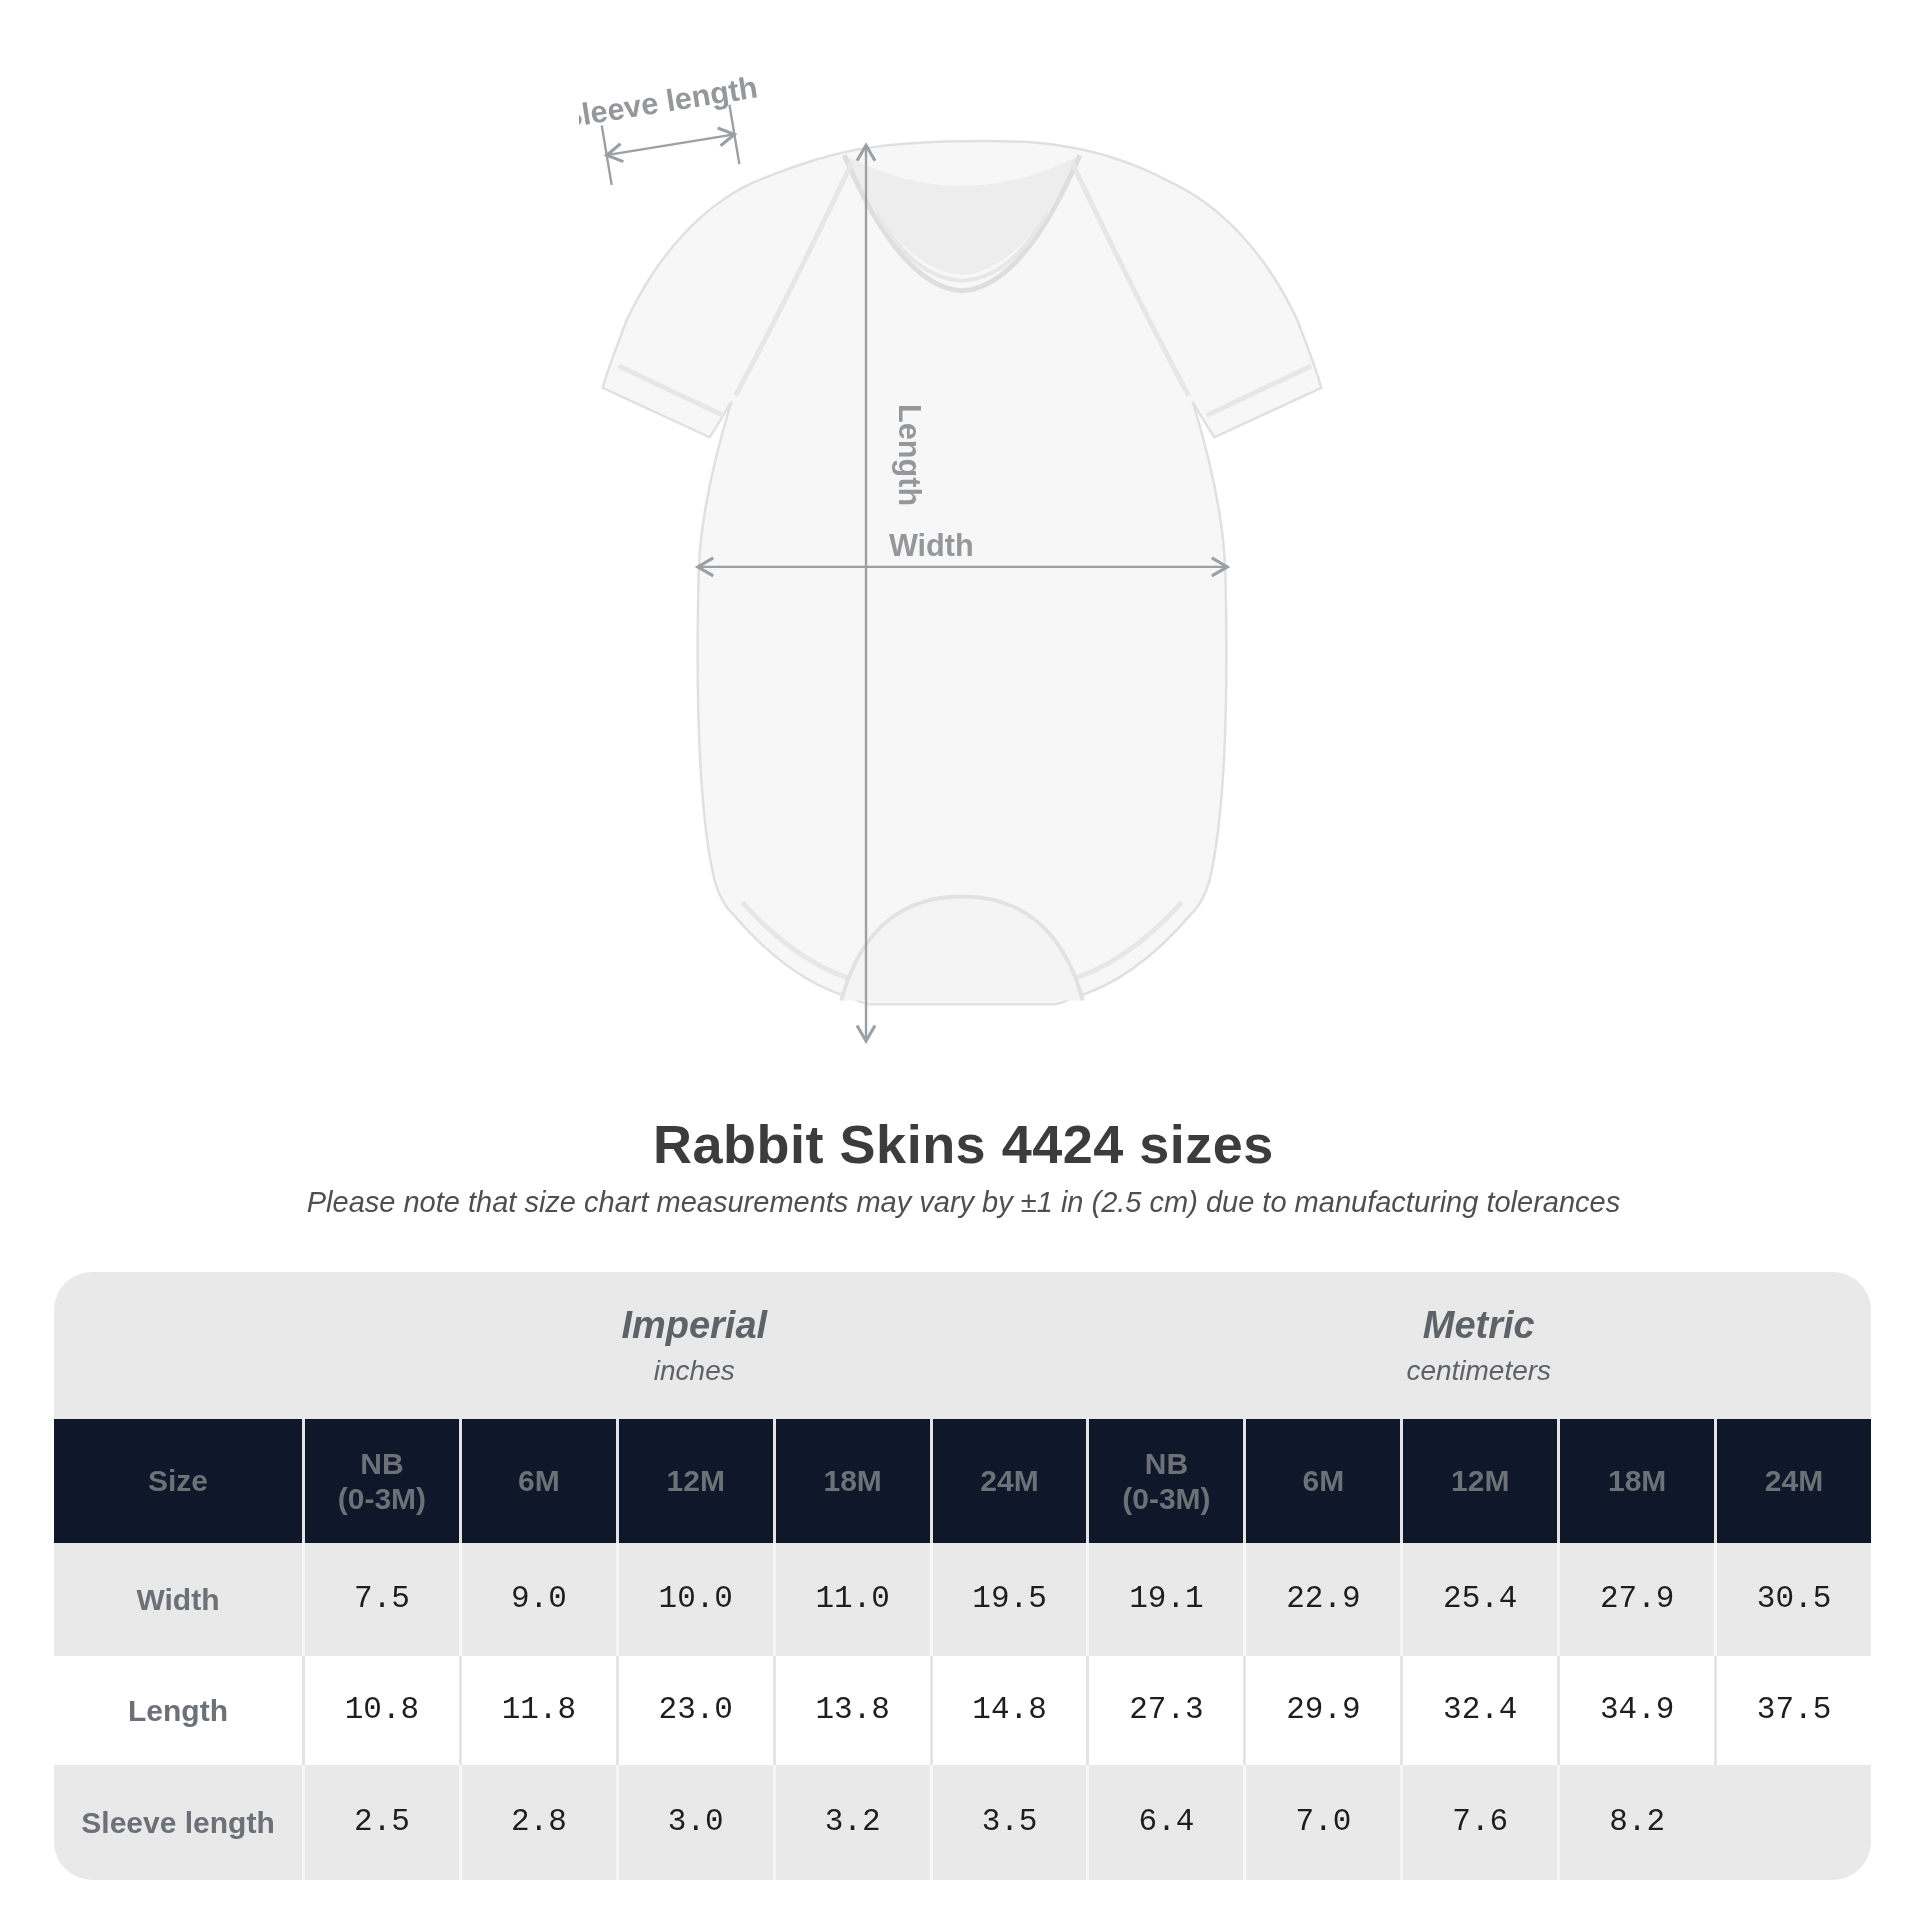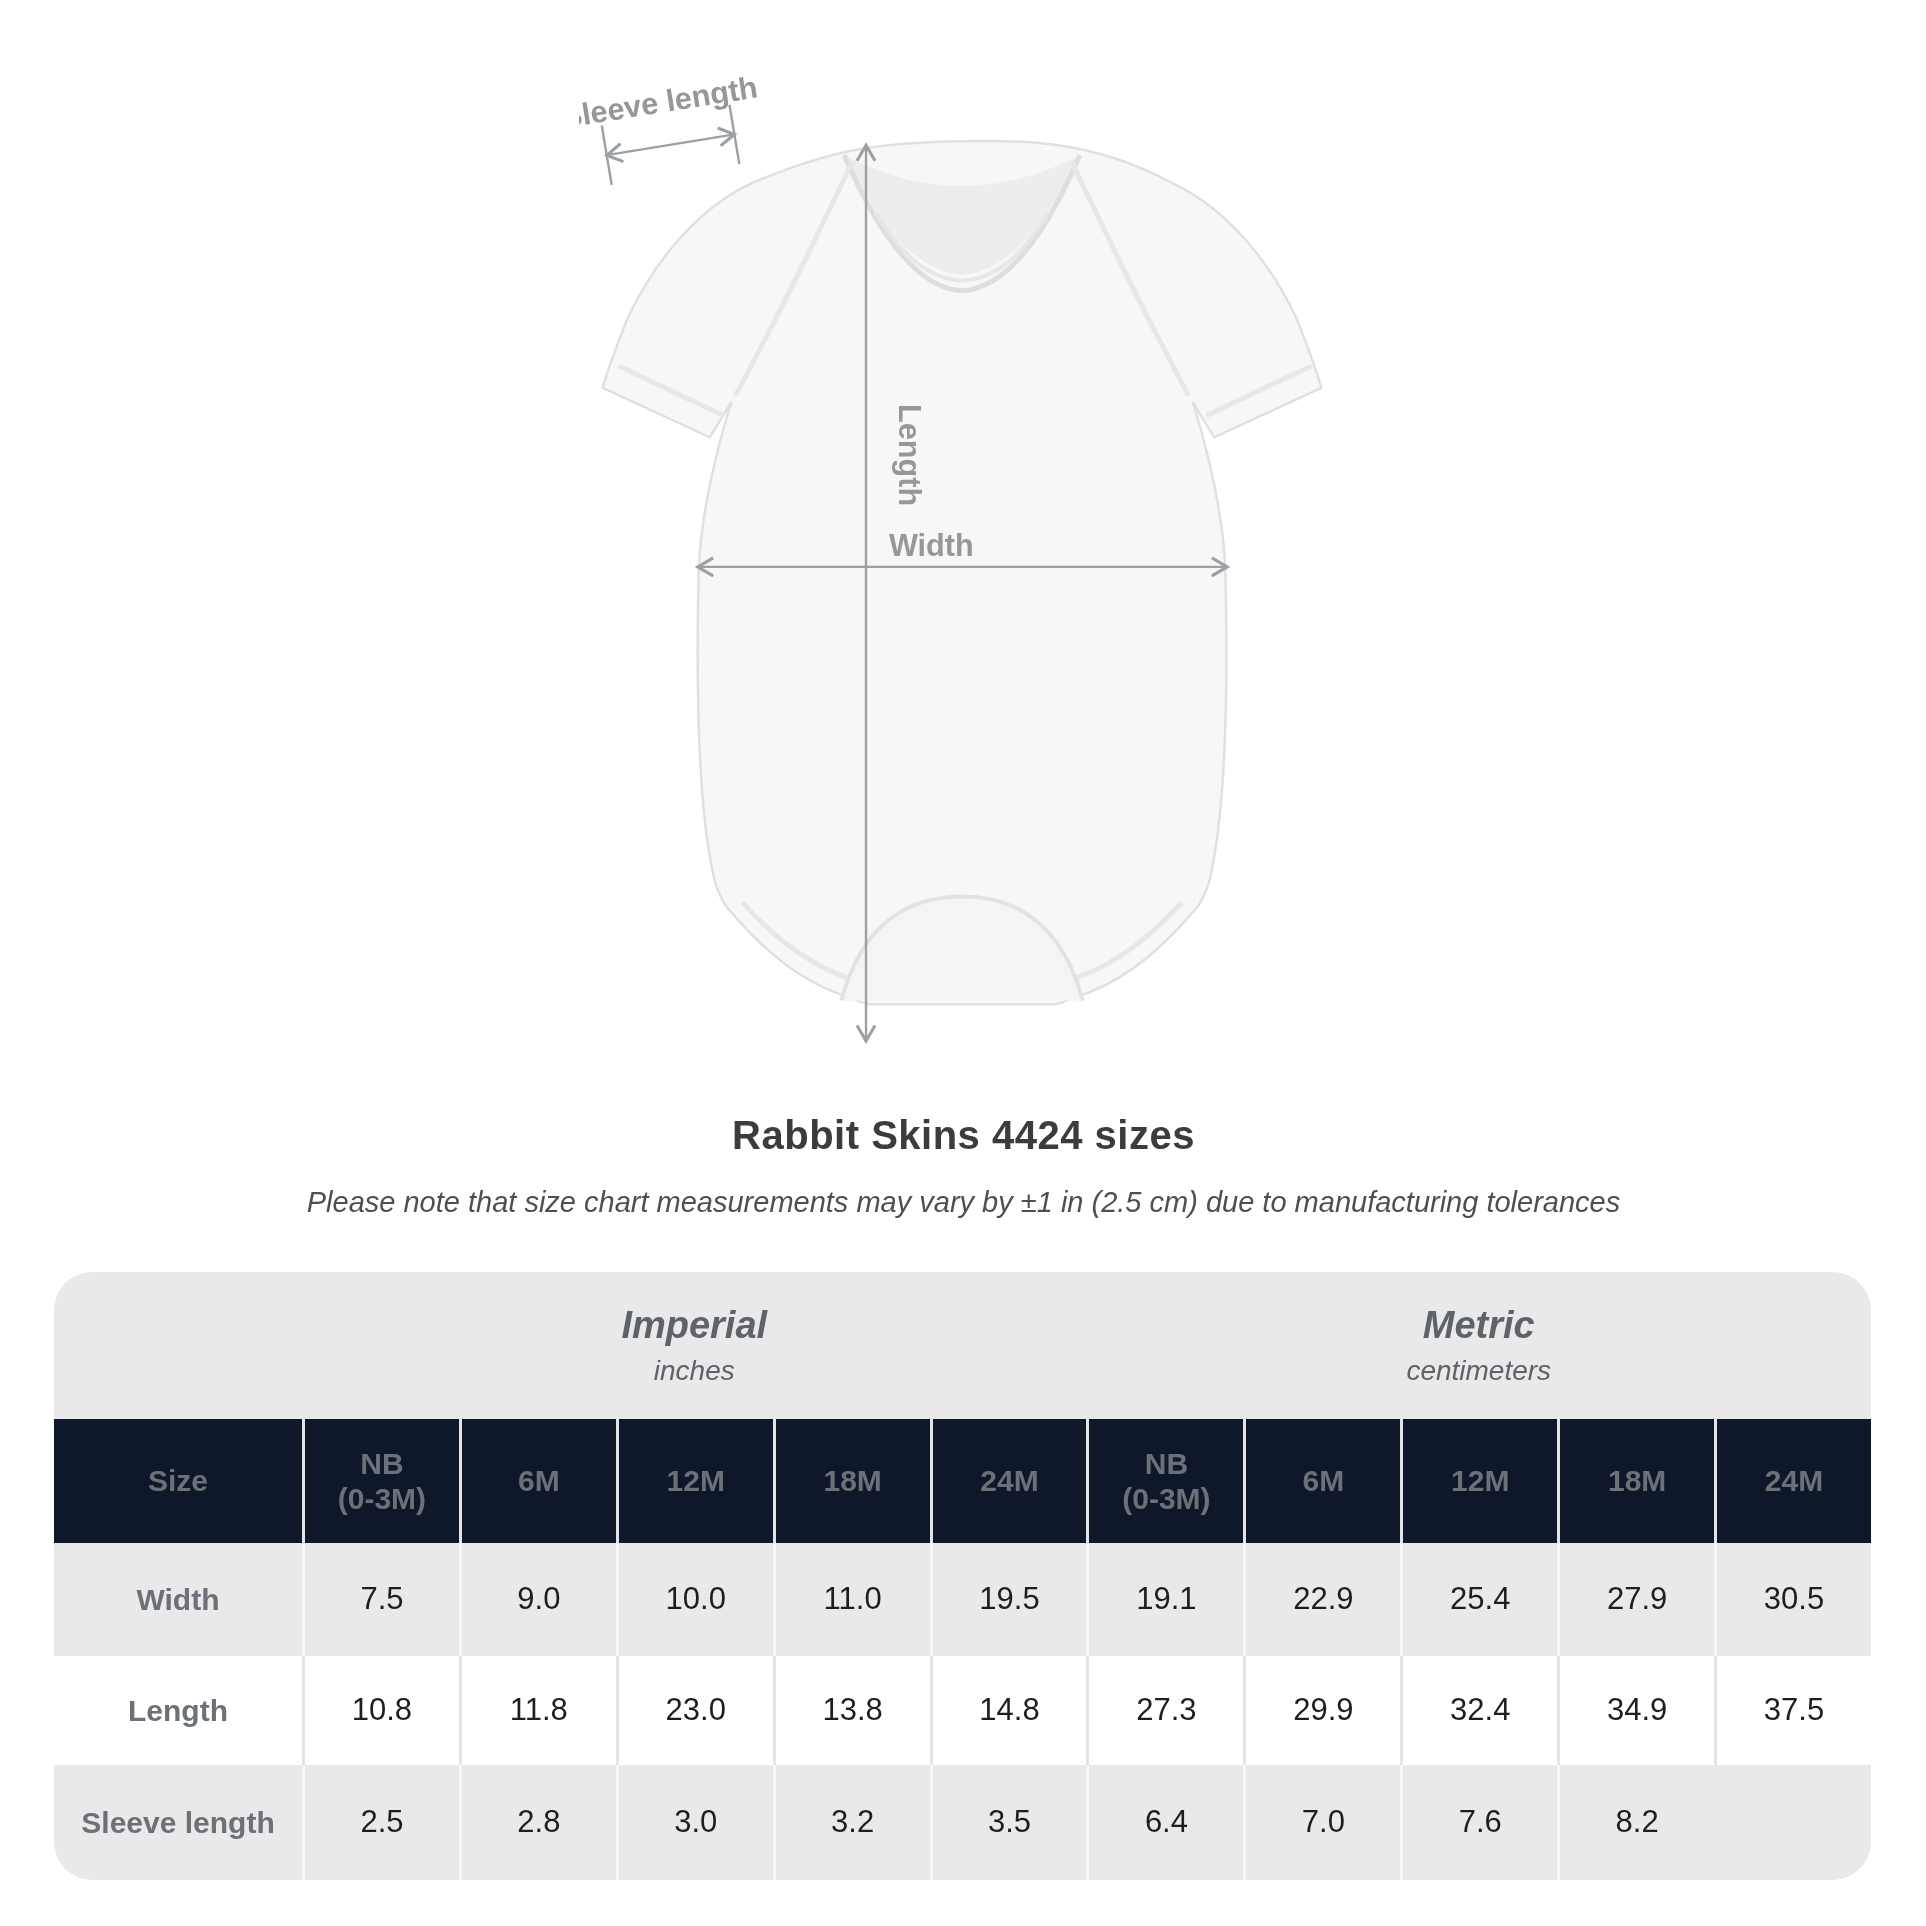--- a/index.html
+++ b/index.html
@@ -9,21 +9,21 @@
     font-family:"Liberation Sans", sans-serif; overflow:hidden;
   }
 
   
   .figure-svg { position:absolute; left:579px; top:59px; width:772px; height:1000px; }
   .measure-text { font-family:"Liberation Sans", sans-serif; font-weight:bold; fill:#94989b; }
 
   
   .title {
     position:absolute; left:0; top:1113px; width:100%; text-align:center;
-    font-size:40px; font-weight:bold; color:#3c3c3c; letter-spacing:0.5px;
+    font-size:54px; font-weight:bold; color:#3c3c3c; letter-spacing:0.5px;
   }
   .note {
     position:absolute; left:0; top:1186px; width:100%; text-align:center;
     font-size:29px; font-style:italic; color:#4f4f4f;
   }
 
   
   .size-table { position:absolute; left:54px; top:1272px; width:1817px; }
   .t-row { display:grid; grid-template-columns:248px repeat(10, 1fr); }
 
@@ -43,21 +43,21 @@
   .row-sizes   { height:124px; background:#0f172a; }
   .row-width   { height:113px; background:#e9e9e9; }
   .row-length  { height:109px; background:#ffffff; }
   .row-sleeve  { height:115px; background:#e9e9e9; border-radius:0 0 38px 38px; overflow:hidden; }
 
   .r-white .cell:not(:first-child) { border-left:3px solid #e4e4e4; }
   .r-gray  .cell:not(:first-child) { border-left:3px solid #f6f6f6; }
 
   .head-cell  { font-size:30px; font-weight:bold; color:#6b7176; }
   .label-cell { font-size:30px; font-weight:bold; color:#6b7176; }
-  .value-cell { font-size:31px; font-weight:normal; color:#1e1e1e; }
+  .value-cell { font-size:31px; font-weight:normal; color:#1e1e1e;font-family:Liberation Mono, monospace; }
 </style>
 </head>
 <body>
 
 <div class="page">
 
   <svg class="figure-svg" viewBox="0 0 780 1010">
     <defs>
       <marker id="ah" viewBox="0 0 20 20" refX="16" refY="10" markerWidth="26" markerHeight="26" markerUnits="userSpaceOnUse" orient="auto-start-reverse">
         <path d="M4 3 L16 10 L4 17" fill="none" stroke="#9aa0a3" stroke-width="2.4"></path>

